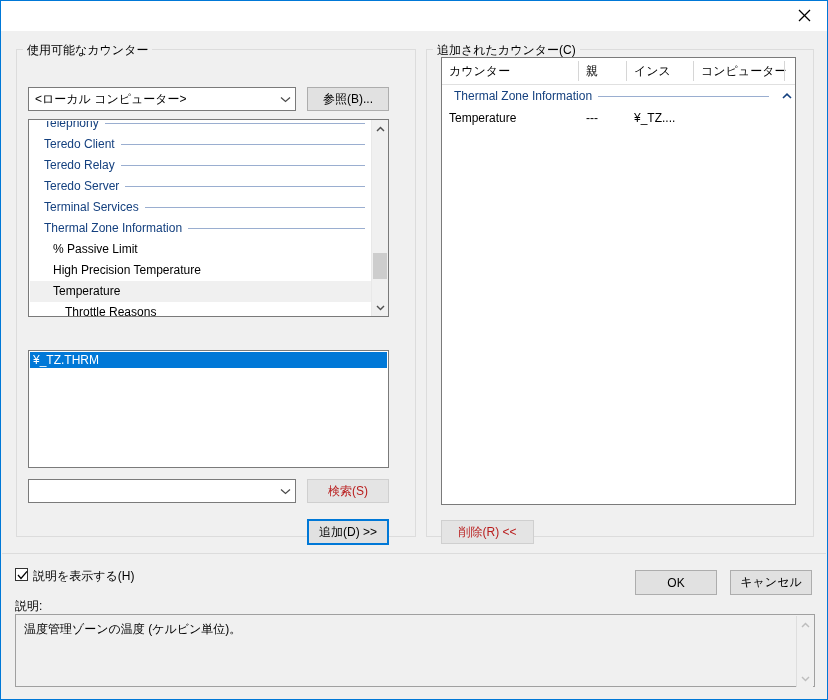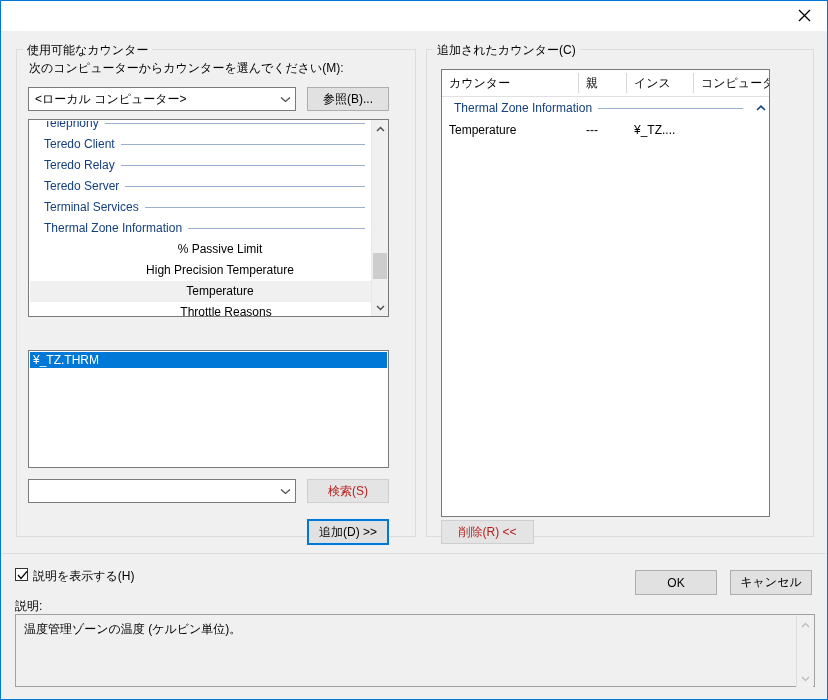--- a/index.html
+++ b/index.html
@@ -79,21 +79,21 @@
 
   
   .listbox{
     position:absolute;box-sizing:border-box;
     background:#ffffff;border:1px solid #7a7a7a;
     overflow:hidden;
   }
 
   
   #counter-list-inner{
-    position:absolute;left:1px;top:1px;width:357px;height:196px;overflow:hidden;text-align:center;
+    position:absolute;left:1px;top:1px;width:357px;height:196px;overflow:hidden;
   }
   .tree-row{
     position:relative;height:21px;line-height:21px;
     font-size:12px;white-space:nowrap;
   }
   .tree-cat{
     color:#14407f;padding-left:14px;
     display:flex;align-items:center;
   }
   .tree-cat .cat-name{padding-right:6px;}
@@ -179,21 +179,20 @@
       <svg width="13" height="13" viewBox="0 0 13 13">
         <line x1="1" y1="1" x2="12" y2="12" stroke="#000" stroke-width="1.2"></line>
         <line x1="12" y1="1" x2="1" y2="12" stroke="#000" stroke-width="1.2"></line>
       </svg>
     </div>
   </div>
 
   <div class="groupbox" style="left:15px;top:48px;width:400px;height:488px;"></div>
   <div class="groupbox-label" style="left:22px;top:41px;">使用可能なカウンター</div>
 
-  <div class="lbl" style="left:28px;top:59px;">次のコンピューターからカウンターを選んでください(M):</div>
 
   <div class="combo" style="left:27px;top:86px;width:268px;">
     <div class="val">&lt;ローカル コンピューター&gt;</div>
     <div class="arrow">
       <svg width="11" height="7" viewBox="0 0 11 7">
           <polyline points="1,1.5 5.5,5.5 10,1.5" fill="none" stroke="#4a4a4a" stroke-width="1.2"></polyline>
         </svg>
     </div>
   </div>
 
@@ -291,21 +290,21 @@
     </div>
   </div>
 
   <div class="btn disabled" style="left:306px;top:478px;width:82px;height:24px;">検索(S)</div>
 
   <div class="btn default" style="left:306px;top:518px;width:82px;height:26px;">追加(D) &gt;&gt;</div>
 
   <div class="groupbox" style="left:425px;top:48px;width:388px;height:488px;"></div>
   <div class="groupbox-label" style="left:432px;top:41px;">追加されたカウンター(C)</div>
 
-  <div class="listbox" style="left:440px;top:68px;width:329px;height:448px;">
+  <div class="listbox" style="left:440px;top:56px;width:355px;height:448px;">
     <div class="tbl-head">
       <div class="th" style="left:0px;width:135px;">カウンター</div>
       <div class="th-sep" style="left:136px;"></div>
       <div class="th" style="left:137px;width:47px;">親</div>
       <div class="th-sep" style="left:184px;"></div>
       <div class="th" style="left:185px;width:66px;">インス</div>
       <div class="th-sep" style="left:251px;"></div>
       <div class="th" style="left:252px;width:90px;">コンピューター</div>
       <div class="th-sep" style="left:342px;"></div>
     </div>

